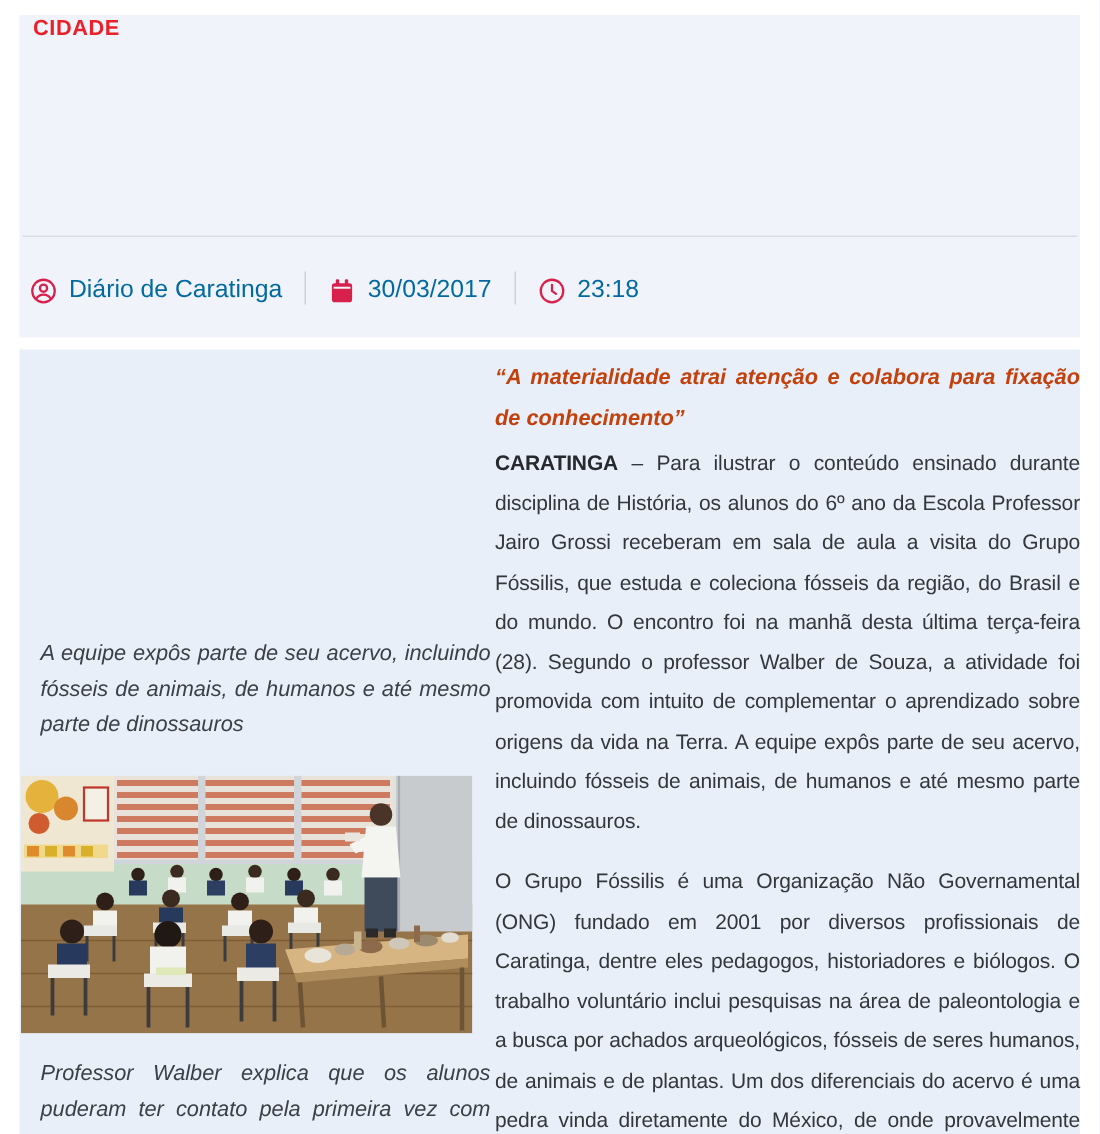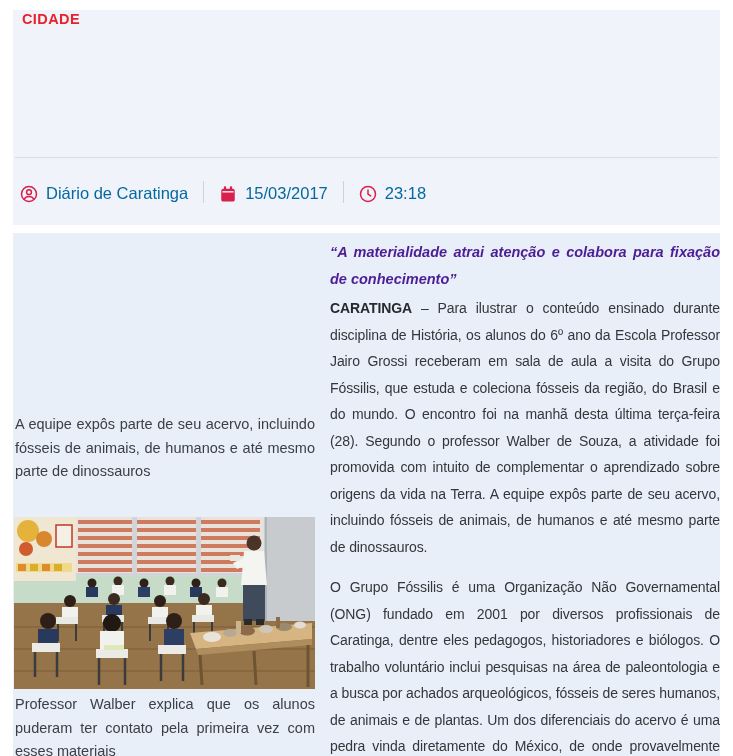--- a/index.html
+++ b/index.html
@@ -31,36 +31,36 @@
     position:absolute;left:7px;top:167px;height:26px;
     display:flex;align-items:flex-end;
     font-size:16.5px;color:#0369a1;
   }
   .meta-item{display:flex;align-items:center;gap:8px;}
   .meta-icon{display:block;width:18px;height:18px;}
   .vdiv{width:1px;height:22px;background:#ccd2d9;margin:0 15px;}
 
   .left-col,.right-col{position:absolute;top:0;}
   .caption{
-    position:absolute;left:2px;width:300px;margin:0;
-    font-size:14.5px;line-height:23.5px;
+    position:absolute;left:2px;width:300px;margin:12px;
+    font-style:italic;font-size:14.5px;line-height:23.5px;
     color:#3b4046;text-align:justify;
   }
   .caption-top{top:180px;}
   .caption-bottom{top:460px;}
   .photo{
     position:absolute;left:1px;top:284px;width:301px;height:172px;
     margin:0;overflow:hidden;
   }
   .photo svg{display:block;}
 
   .right-col{left:317px;width:390px;}
   .quote{
     margin:6px 0 0;font-weight:700;font-style:italic;
-    font-size:14.5px;line-height:27px;color:#4c1d95;text-align:justify;
+    font-size:14.5px;line-height:27px;color:#c2410c;text-align:justify;
   }
   .para{
     margin:8px 0 0;font-size:14px;line-height:26.5px;
     color:#33373b;text-align:justify;letter-spacing:-.1px;
   }
   .para strong{color:#26292d;}
   .para.p1{margin-top:2px;}
   .para.p2{margin-top:14px;}
 </style>
 </head>
@@ -82,21 +82,21 @@
 
     <span class="vdiv"></span>
 
     <span class="meta-item">
       <svg class="meta-icon" viewBox="0 0 24 24" fill="#d8204d">
         <rect x="3" y="5" width="18" height="17" rx="2.5"></rect>
         <rect x="6.5" y="1.5" width="3" height="5" rx="1.2"></rect>
         <rect x="14.5" y="1.5" width="3" height="5" rx="1.2"></rect>
         <rect x="4.5" y="8.2" width="15" height="1.8" fill="#f0f3f9"></rect>
       </svg>
-      <span>15/03/2017</span>
+      <span>30/03/2017</span>
     </span>
 
     <span class="vdiv"></span>
 
     <span class="meta-item">
       <svg class="meta-icon" viewBox="0 0 24 24" fill="none" stroke="#d8204d" stroke-width="2">
         <circle cx="12" cy="12" r="10"></circle>
         <path d="M12 6.5V12l3.5 2.5" stroke-linecap="round"></path>
       </svg>
       <span>23:18</span>

